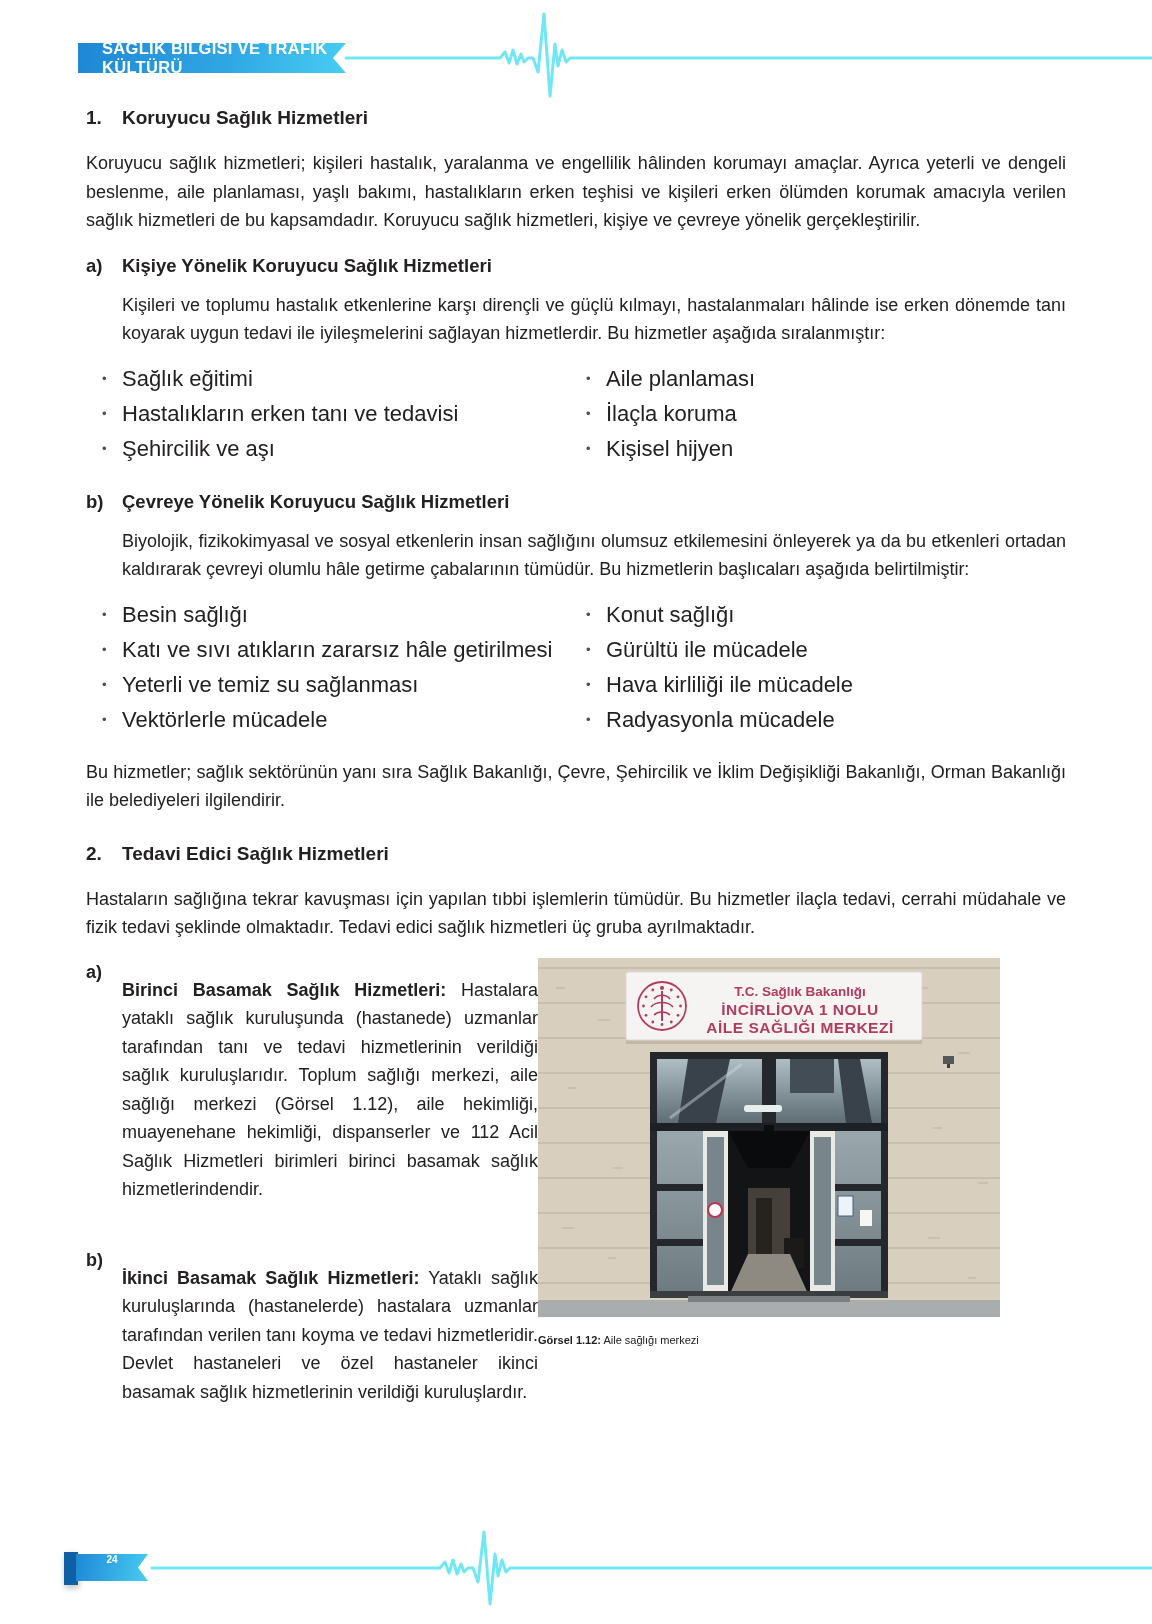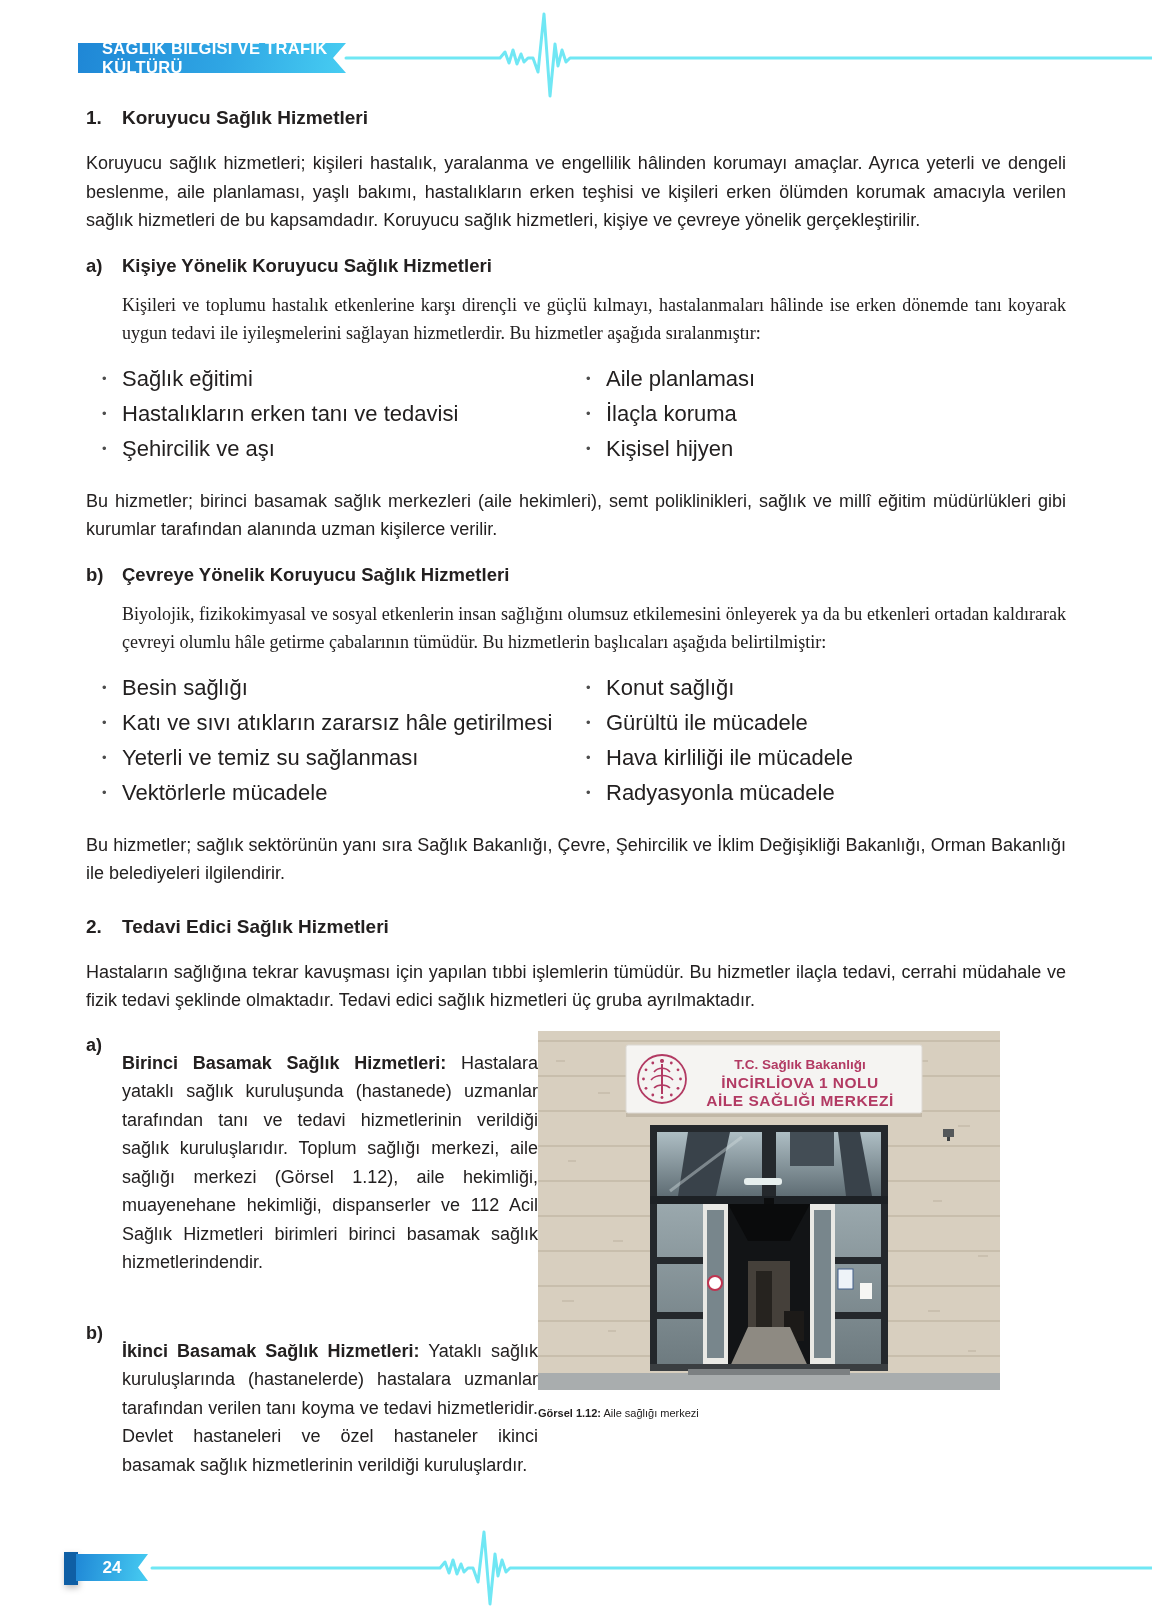--- a/index.html
+++ b/index.html
@@ -12,34 +12,34 @@
   .ekg-bottom{top:1528px;}
   .ribbon{position:absolute;left:78px;top:43px;height:30px;width:268px;
           background:linear-gradient(100deg,#1f87d6 0%,#2fa6e4 55%,#47cdf2 100%);
           clip-path:polygon(0 0,100% 0,calc(100% - 13px) 50%,100% 100%,0 100%);
           color:#fff;font-weight:bold;font-size:16.5px;letter-spacing:.3px;
           display:flex;align-items:center;padding-left:24px;box-sizing:border-box;
           filter:drop-shadow(1px 3px 3px rgba(0,0,0,.30));}
   .page-ribbon{position:absolute;left:76px;top:1554px;width:72px;height:27px;
           background:linear-gradient(100deg,#1f87d6 0%,#47cdf2 100%);
           clip-path:polygon(0 0,100% 0,calc(100% - 10px) 50%,100% 100%,0 100%);
-          color:#fff;font-weight:bold;font-size:17px;
-          display:flex;align-items:center;justify-content:center;
+          color:#fff;font-weight:bold;font-size:10px;
+          display:flex;align-items:flex-start;justify-content:center;
           filter:drop-shadow(1px 3px 3px rgba(0,0,0,.30));}
   .page-ribbon-fold{position:absolute;left:64px;top:1552px;width:14px;height:33px;
           background:#0f5fa5;filter:drop-shadow(1px 3px 3px rgba(0,0,0,.25));}
 
   
   .content{position:absolute;left:86px;top:103px;width:980px;}
   .h1{display:flex;font-size:19px;font-weight:bold;line-height:30px;margin:0 0 10px;}
   .h1 .num{width:36px;flex:none;}
   .p{font-size:18px;line-height:28.5px;text-align:justify;margin:16px 0 14px;}
   .subhead{display:flex;font-size:18.5px;font-weight:bold;line-height:30px;margin:16px 0 10px;}
   .subhead .num{width:36px;flex:none;}
-  .subbody{margin:0 0 18px 36px;font-size:18px;line-height:28.5px;text-align:justify;font-family:Liberation Serif, serif;}
+  .subbody{margin:0 0 18px 36px;font-size:18px;line-height:28.5px;text-align:justify;}
   .bullets{display:flex;margin:16px 0 16px;}
   .bullets .colL{width:484px;flex:none;}
   .bullets .colR{flex:1;}
   .bullets ul{list-style:none;margin:0;padding:0;}
   .bullets li{position:relative;padding-left:36px;font-size:22px;line-height:26px;margin-bottom:9px;}
   .bullets li::before{content:"•";position:absolute;left:16px;top:0;font-size:13px;color:#4d4d4d;}
   .h1.sec2{margin-top:24px;}
 
   .two-col{display:flex;align-items:flex-start;margin-top:16px;}
   .col-text{width:452px;flex:none;}
@@ -88,21 +88,20 @@
       </div>
       <div class="colR">
         <ul>
           <li>Aile planlaması</li>
           <li>İlaçla koruma</li>
           <li>Kişisel hijyen</li>
         </ul>
       </div>
     </div>
 
-    <p class="p">Bu hizmetler; birinci basamak sağlık merkezleri (aile hekimleri), semt poliklinikleri, sağlık ve millî eğitim müdürlükleri gibi kurumlar tarafından alanında uzman kişilerce verilir.</p>
 
     <div class="subhead">
       <span class="num">b)</span>
       <span>Çevreye Yönelik Koruyucu Sağlık Hizmetleri</span>
     </div>
     <p class="subbody">Biyolojik, fizikokimyasal ve sosyal etkenlerin insan sağlığını olumsuz etkilemesini önleyerek ya da bu etkenleri ortadan kaldırarak çevreyi olumlu hâle getirme çabalarının tümüdür. Bu hizmetlerin başlıcaları aşağıda belirtilmiştir:</p>
 
     <div class="bullets">
       <div class="colL">
         <ul>

